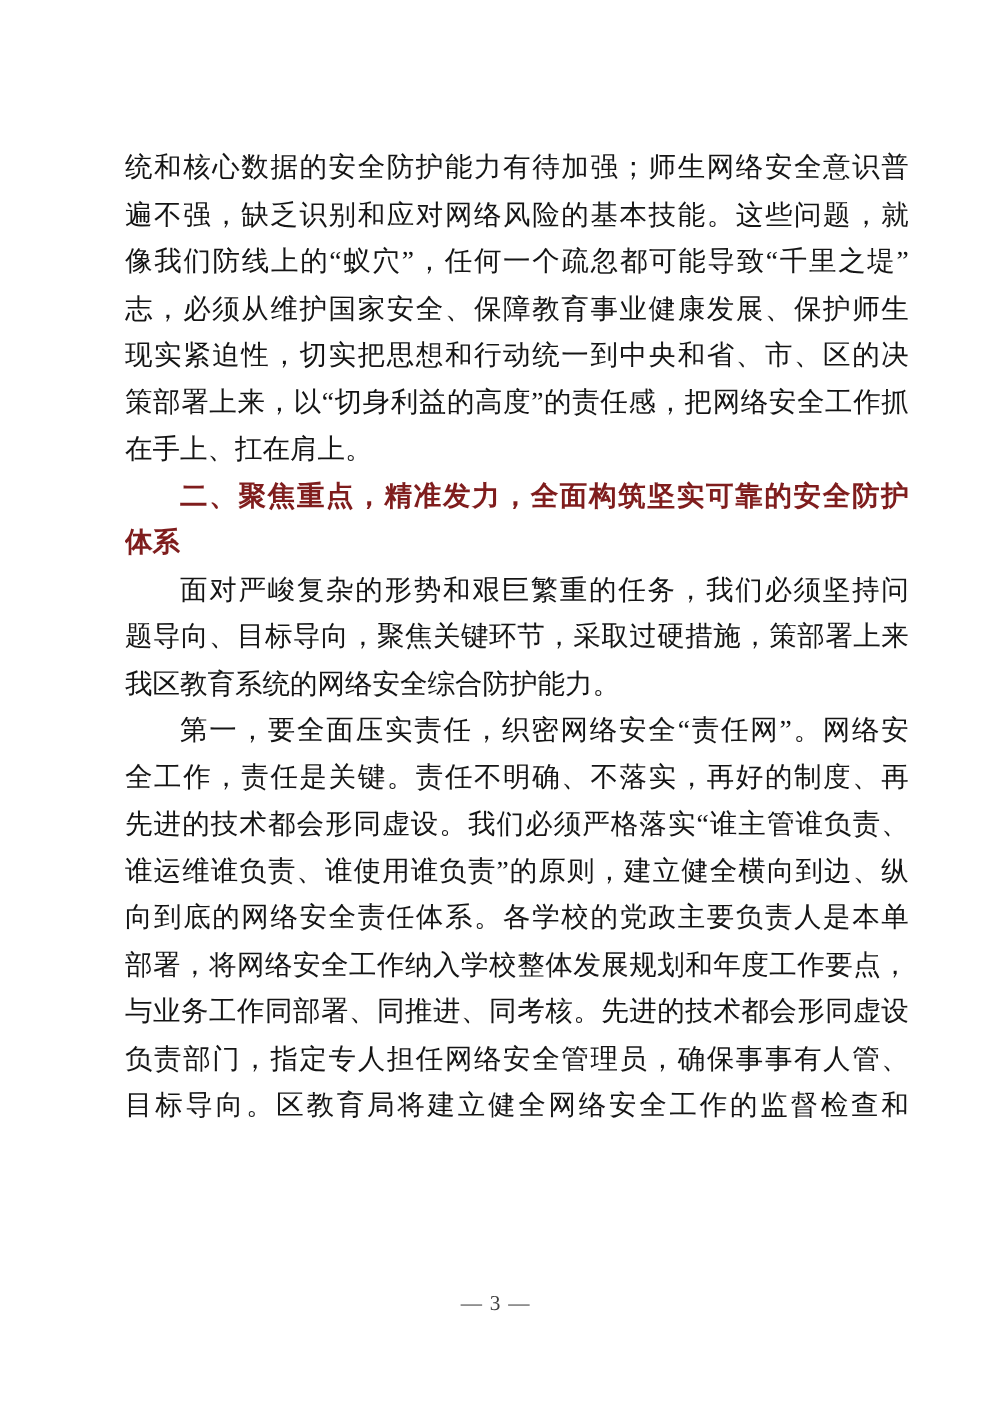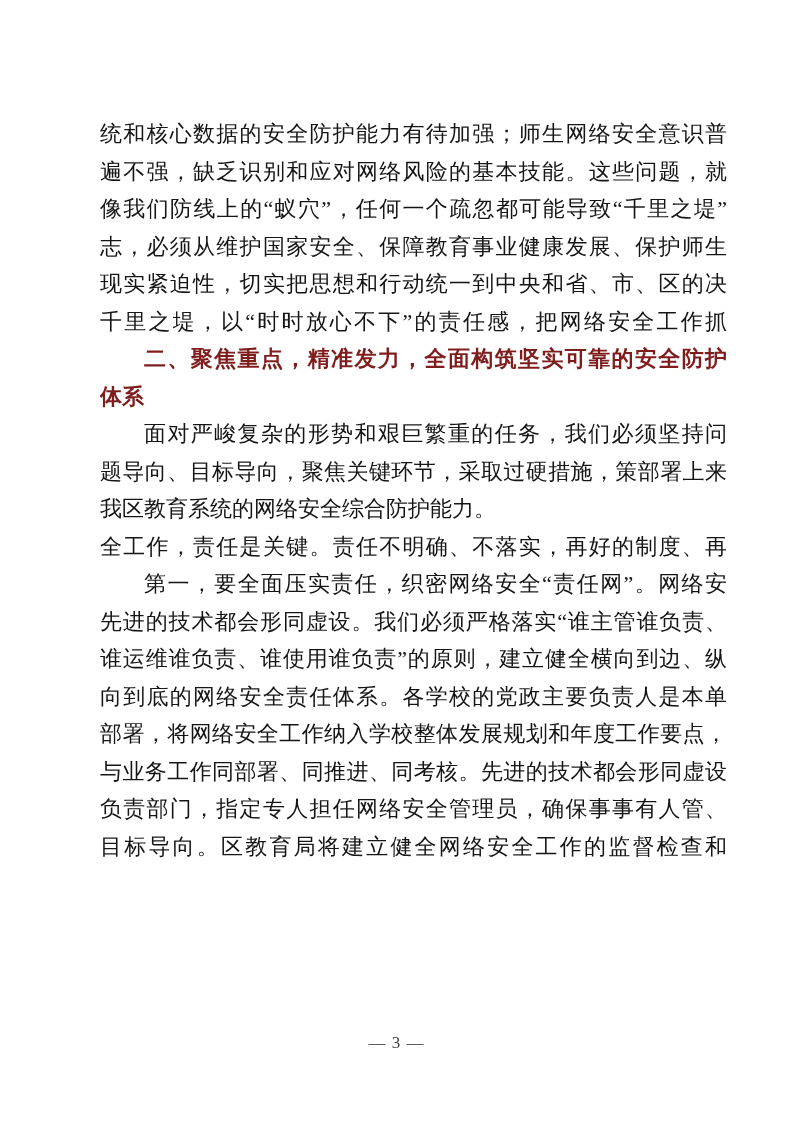--- a/index.html
+++ b/index.html
@@ -60,28 +60,29 @@
 </head>
 <body>
 
 <div class="page">
   <div class="doc-body">
       <div class="line fill">统和核心数据的安全防护能力有待加强；师生网络安全意识普</div>
       <div class="line fill">遍不强，缺乏识别和应对网络风险的基本技能。这些问题，就</div>
       <div class="line fill">像我们防线上的“蚁穴”，任何一个疏忽都可能导致“千里之堤”</div>
       <div class="line fill">志，必须从维护国家安全、保障教育事业健康发展、保护师生</div>
       <div class="line fill">现实紧迫性，切实把思想和行动统一到中央和省、市、区的决</div>
-      <div class="line fill">千里之堤，以“时时放心不下”的责任感，把网络安全工作抓</div>
+      <div class="line fill">策部署上来，以“切身利益的高度”的责任感，把网络安全工作抓</div>
+      <div class="line nofill">在手上、扛在肩上。</div>
       <div class="line fill indent bold">二、聚焦重点，精准发力，全面构筑坚实可靠的安全防护</div>
       <div class="line nofill bold">体系</div>
       <div class="line fill indent">面对严峻复杂的形势和艰巨繁重的任务，我们必须坚持问</div>
       <div class="line fill">题导向、目标导向，聚焦关键环节，采取过硬措施，策部署上来</div>
       <div class="line nofill">我区教育系统的网络安全综合防护能力。</div>
+      <div class="line fill indent">第一，要全面压实责任，织密网络安全“责任网”。网络安</div>
       <div class="line fill">全工作，责任是关键。责任不明确、不落实，再好的制度、再</div>
-      <div class="line fill indent">第一，要全面压实责任，织密网络安全“责任网”。网络安</div>
       <div class="line fill">先进的技术都会形同虚设。我们必须严格落实“谁主管谁负责、</div>
       <div class="line fill">谁运维谁负责、谁使用谁负责”的原则，建立健全横向到边、纵</div>
       <div class="line fill">向到底的网络安全责任体系。各学校的党政主要负责人是本单</div>
       <div class="line fill">部署，将网络安全工作纳入学校整体发展规划和年度工作要点，</div>
       <div class="line fill">与业务工作同部署、同推进、同考核。先进的技术都会形同虚设</div>
       <div class="line fill">负责部门，指定专人担任网络安全管理员，确保事事有人管、</div>
       <div class="line fill">目标导向。区教育局将建立健全网络安全工作的监督检查和</div>
     </div>
   <div class="footer">
     <span>— 3 —</span>

